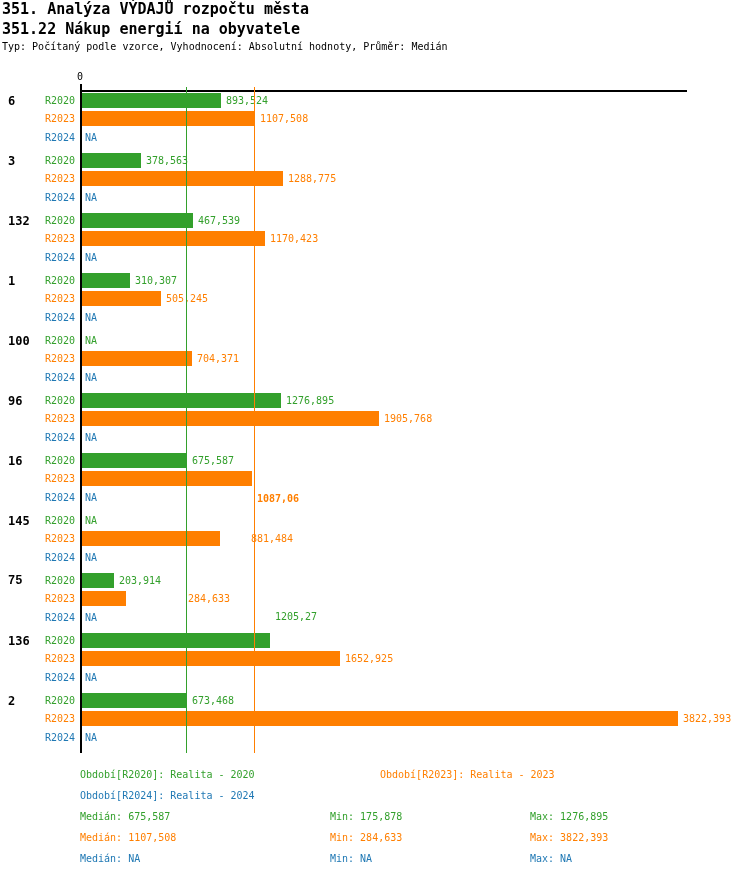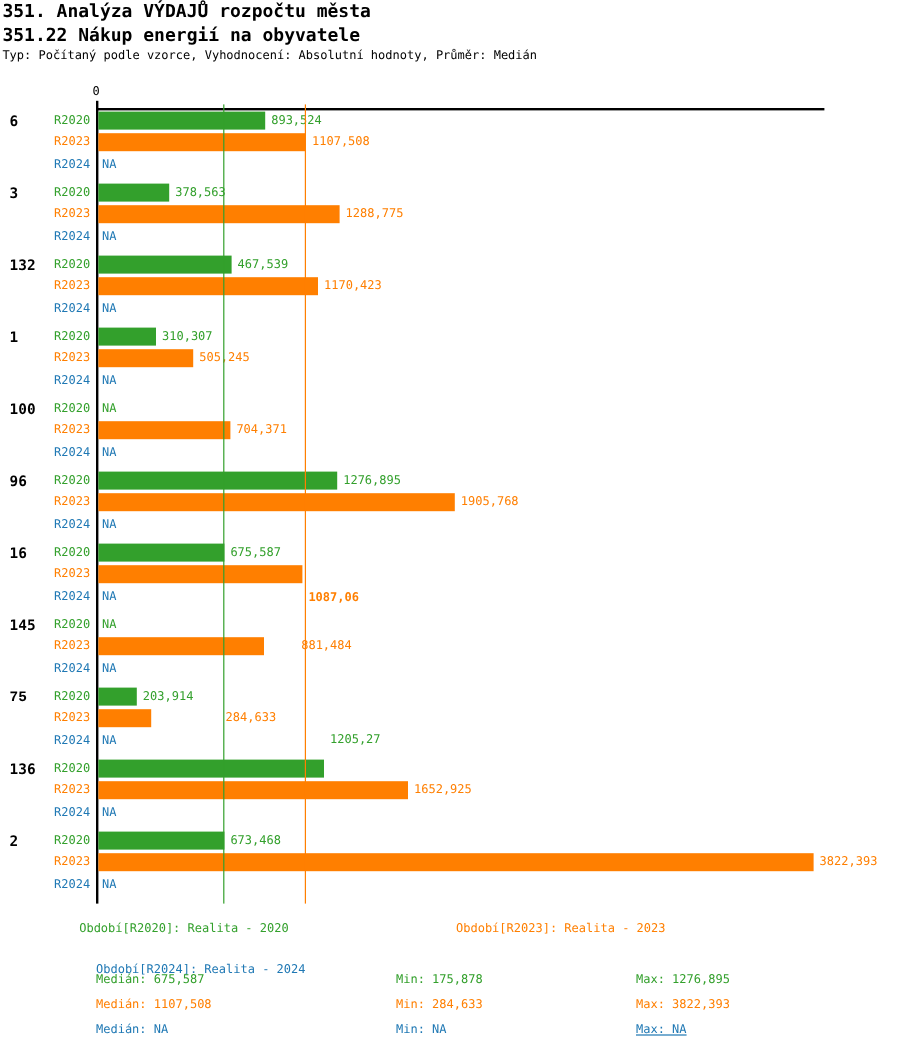--- a/index.html
+++ b/index.html
@@ -122,28 +122,28 @@
       <div class="abs txt10" style="left: 192px; top: 694px; color: rgb(51, 160, 44);">673,468</div>
       <div class="abs txt10" style="left: 45px; top: 712px; width: 30px; text-align: right; color: rgb(255, 127, 0);">R2023</div>
       <div class="bar" style="left: 82px; top: 711px; width: 596px; background: rgb(255, 127, 0);"></div>
       <div class="abs txt10" style="left: 683px; top: 712px; color: rgb(255, 127, 0);">3822,393</div>
       <div class="abs txt10" style="left: 45px; top: 731px; width: 30px; text-align: right; color: rgb(31, 120, 180);">R2024</div>
       <div class="abs txt10" style="left: 85px; top: 731px; color: rgb(31, 120, 180);">NA</div>
       <div class="vline" style="left: 186px; top: 87px; height: 666px; background: rgb(51, 160, 44);"></div>
       <div class="vline" style="left: 254px; top: 87px; height: 666px; background: rgb(255, 127, 0);"></div>
     </div>
 
-  <div class="abs txt10" style="left: 66px; top: 768px; color: rgb(51, 160, 44);">Období[R2020]: Realita - 2020</div>
+  <div class="abs txt10" style="left: 80px; top: 768px; color: rgb(51, 160, 44);">Období[R2020]: Realita - 2020</div>
   <div class="abs txt10" style="left: 380px; top: 768px; color: rgb(255, 127, 0);">Období[R2023]: Realita - 2023</div>
-  <div class="abs txt10" style="left: 80px; top: 789px; color: rgb(31, 120, 180); margin-top: 13px;">Období[R2024]: Realita - 2024</div>
+  <div class="abs txt10" style="left: 80px; top: 789px; color: rgb(31, 120, 180);">Období[R2024]: Realita - 2024</div>
 
   <div class="abs txt10" style="left: 80px; top: 810px; color: rgb(51, 160, 44);">Medián: 675,587</div>
   <div class="abs txt10" style="left: 330px; top: 810px; color: rgb(51, 160, 44);">Min: 175,878</div>
   <div class="abs txt10" style="left: 530px; top: 810px; color: rgb(51, 160, 44);">Max: 1276,895</div>
 
   <div class="abs txt10" style="left: 80px; top: 831px; color: rgb(255, 127, 0);">Medián: 1107,508</div>
   <div class="abs txt10" style="left: 330px; top: 831px; color: rgb(255, 127, 0);">Min: 284,633</div>
   <div class="abs txt10" style="left: 530px; top: 831px; color: rgb(255, 127, 0);">Max: 3822,393</div>
 
   <div class="abs txt10" style="left: 80px; top: 852px; color: rgb(31, 120, 180);">Medián: NA</div>
   <div class="abs txt10" style="left: 330px; top: 852px; color: rgb(31, 120, 180);">Min: NA</div>
-  <div class="abs txt10" style="left: 530px; top: 852px; color: rgb(31, 120, 180); text-decoration: underline;">Max: NA</div>
+  <div class="abs txt10" style="left: 530px; top: 852px; color: rgb(31, 120, 180);">Max: NA</div>
 </div>
 
 </body></html>

